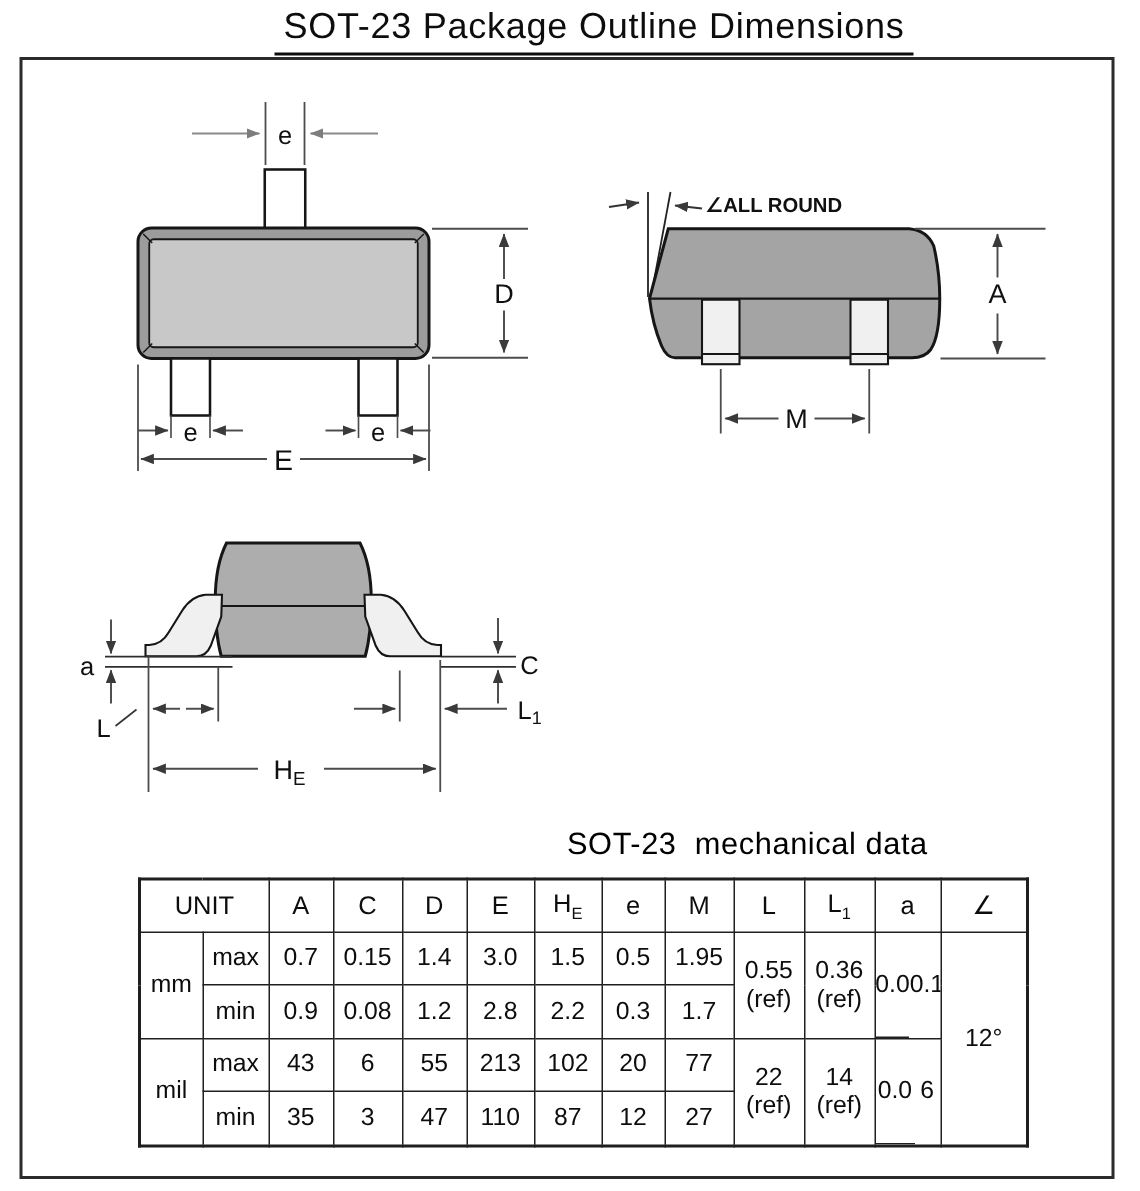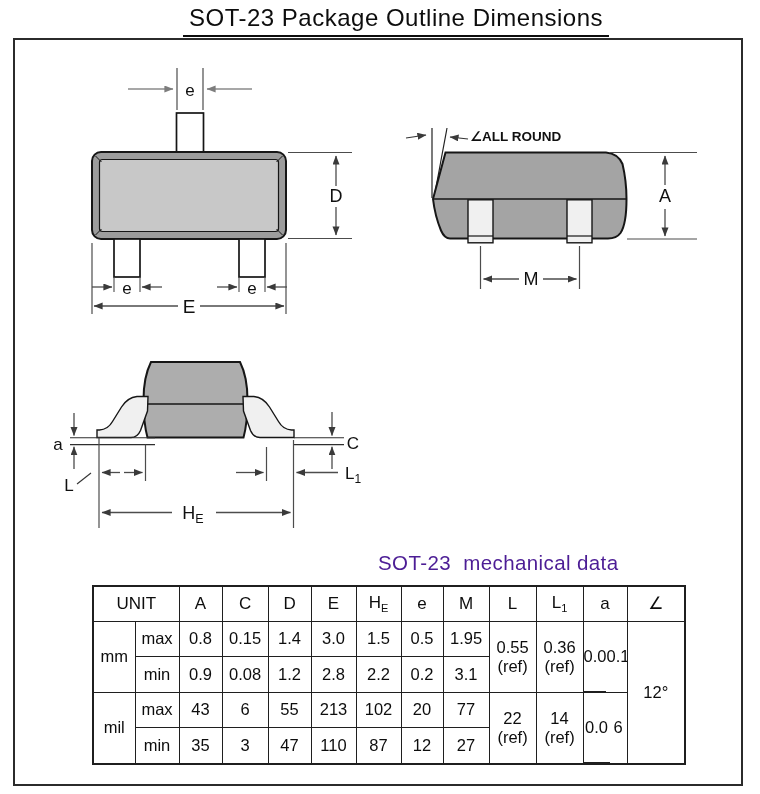--- a/index.html
+++ b/index.html
@@ -14,21 +14,21 @@
     display:inline-block;font-size:24px;letter-spacing:0.5px;color:#0d0d0d;
     border-bottom:2.5px solid #0d0d0d;padding:0 6px 3px 6px;
   }
   .frame{
     position:absolute;left:13px;top:38px;width:730px;height:748px;
     border:2px solid #2b2b2b;background:#ffffff;box-sizing:border-box;
   }
   .drawings{position:absolute;left:0;top:0;}
   svg text{font-family:"Liberation Sans","DejaVu Sans",sans-serif;fill:#101010;}
   .table-title{
-    position:absolute;left:378px;top:551px;font-size:20.5px;color:#4c1d95;letter-spacing:0.4px;
+    position:absolute;left:378px;top:551px;font-size:20.5px;color:#000000;letter-spacing:0.4px;
     white-space:pre;
   }
   table.mech{
     position:absolute;left:92px;top:585px;width:566px;height:175px;
     border-collapse:collapse;table-layout:fixed;text-align:center;
     font-size:16.5px;color:#0d0d0d;
   }
   table.mech th,table.mech td{
     border:1.6px solid #1f1f1f;padding:0;font-weight:normal;vertical-align:middle;
     overflow:hidden;
@@ -205,21 +205,21 @@
       <th>M</th>
       <th>L</th>
       <th><span>L</span><sub>1</sub></th>
       <th>a</th>
       <th>∠</th>
     </tr>
 
     <tr class="r">
       <td rowspan="2">mm</td>
       <td>max</td>
-      <td>0.8</td>
+      <td>0.7</td>
       <td>0.15</td>
       <td>1.4</td>
       <td>3.0</td>
       <td>1.5</td>
       <td>0.5</td>
       <td>1.95</td>
       <td rowspan="2" class="refcell">
         <div>0.55</div>
             <div>(ref)</div>
       </td>
@@ -235,22 +235,22 @@
       </td>
       <td rowspan="4">12°</td>
     </tr>
     <tr class="r">
       <td>min</td>
       <td>0.9</td>
       <td>0.08</td>
       <td>1.2</td>
       <td>2.8</td>
       <td>2.2</td>
-      <td>0.2</td>
-      <td>3.1</td>
+      <td>0.3</td>
+      <td>1.7</td>
     </tr>
 
     <tr class="r">
       <td rowspan="2">mil</td>
       <td>max</td>
       <td>43</td>
       <td>6</td>
       <td>55</td>
       <td>213</td>
       <td>102</td>

